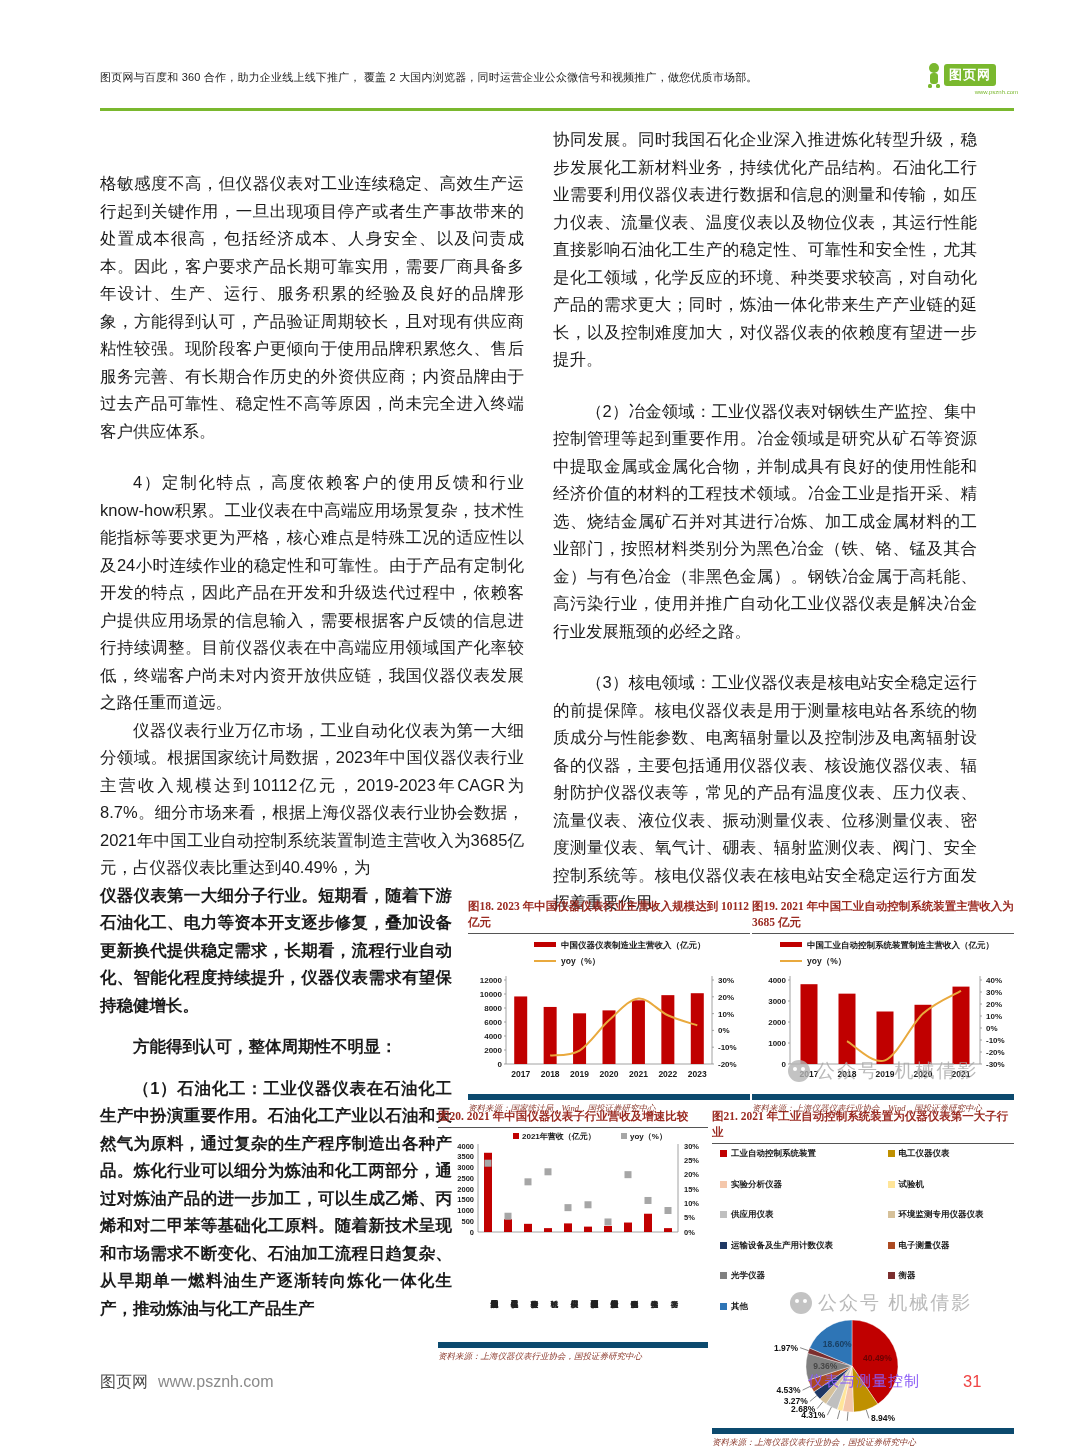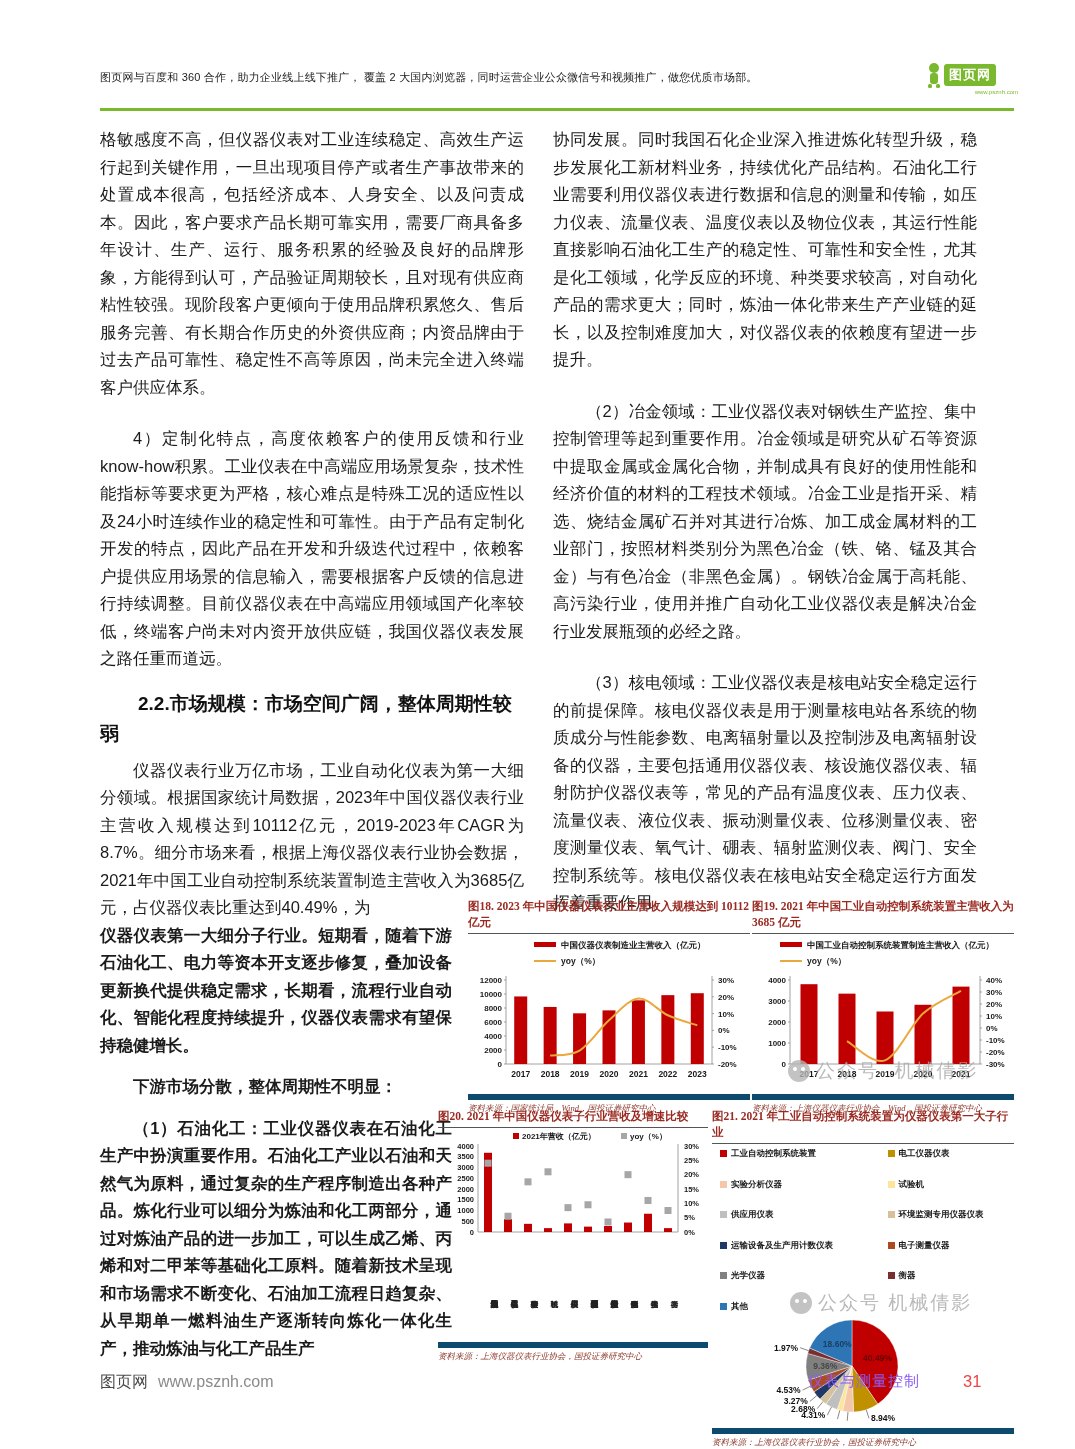--- a/index.html
+++ b/index.html
@@ -7,21 +7,21 @@
         font-family:"Liberation Sans",sans-serif;color:#1a1a1a;}
   
   #promo{position:absolute;left:100px;top:70px;width:825px;font-size:11px;color:#1c1c1c;letter-spacing:.2px;}
   #logo{position:absolute;left:926px;top:62px;width:92px;}
   #logo .row{display:flex;align-items:center;gap:2px;}
   #logo .box{background:#7ab82e;color:#fff;font-weight:bold;font-size:13px;padding:2px 5px;border-radius:3px;letter-spacing:1px;}
   #logo .url{font-size:6px;color:#7ab82e;text-align:right;margin-top:1px;}
   #greenline{position:absolute;left:100px;top:108px;width:914px;height:3px;background:#7ab82e;}
   
   .col{position:absolute;top:126px;width:424px;text-align:justify;font-size:16.5px;line-height:27.5px;color:#1b1b1b;}
-  #col-left{left:100px;}
+  #col-left{left:100px;margin-top:44px;}
   #col-right{left:553px;}
   .col p{margin:0;}
   .indent{text-indent:2em;}
   .mt{margin-top:24px !important;}
   .narrow{width:352px;font-weight:bold;}
   h2.sec{margin:16px 0 8px 0;font-size:19px;line-height:30px;font-weight:bold;text-indent:2em;text-align:left;color:#111;}
   .boldline{font-weight:bold;margin-top:14px !important;margin-bottom:14px !important;}
   
   .fig{position:absolute;}
   .fig .ft{font-family:"Liberation Serif",serif;font-weight:bold;font-size:11.5px;line-height:16px;color:#9a2a21;}
@@ -72,24 +72,23 @@
       </svg>
       <span class="box">图页网</span>
     </div>
     <div class="url">www.psznh.com</div>
   </div>
   <div id="greenline"></div>
 
   <div class="col" id="col-left">
     <p>格敏感度不高，但仪器仪表对工业连续稳定、高效生产运行起到关键作用，一旦出现项目停产或者生产事故带来的处置成本很高，包括经济成本、人身安全、以及问责成本。因此，客户要求产品长期可靠实用，需要厂商具备多年设计、生产、运行、服务积累的经验及良好的品牌形象，方能得到认可，产品验证周期较长，且对现有供应商粘性较强。现阶段客户更倾向于使用品牌积累悠久、售后服务完善、有长期合作历史的外资供应商；内资品牌由于过去产品可靠性、稳定性不高等原因，尚未完全进入终端客户供应体系。</p>
     <p class="indent mt">4）定制化特点，高度依赖客户的使用反馈和行业know-how积累。工业仪表在中高端应用场景复杂，技术性能指标等要求更为严格，核心难点是特殊工况的适应性以及24小时连续作业的稳定性和可靠性。由于产品有定制化开发的特点，因此产品在开发和升级迭代过程中，依赖客户提供应用场景的信息输入，需要根据客户反馈的信息进行持续调整。目前仪器仪表在中高端应用领域国产化率较低，终端客户尚未对内资开放供应链，我国仪器仪表发展之路任重而道远。</p>
-    <h2 class="sec">2.2.市场规模：市场空间广阔，整体周期性较弱</h2>
     <p class="indent">仪器仪表行业万亿市场，工业自动化仪表为第一大细分领域。根据国家统计局数据，2023年中国仪器仪表行业主营收入规模达到10112亿元，2019-2023年CAGR为8.7%。细分市场来看，根据上海仪器仪表行业协会数据，2021年中国工业自动控制系统装置制造主营收入为3685亿元，占仪器仪表比重达到40.49%，为</p>
     <p class="narrow">仪器仪表第一大细分子行业。短期看，随着下游石油化工、电力等资本开支逐步修复，叠加设备更新换代提供稳定需求，长期看，流程行业自动化、智能化程度持续提升，仪器仪表需求有望保持稳健增长。</p>
-    <p class="indent narrow boldline">下游市场分散，整体周期性不明显：</p>
+    <p class="indent narrow boldline">方能得到认可，整体周期性不明显：</p>
     <p class="indent narrow">（1）石油化工：工业仪器仪表在石油化工生产中扮演重要作用。石油化工产业以石油和天然气为原料，通过复杂的生产程序制造出各种产品。炼化行业可以细分为炼油和化工两部分，通过对炼油产品的进一步加工，可以生成乙烯、丙烯和对二甲苯等基础化工原料。随着新技术呈现和市场需求不断变化、石油加工流程日趋复杂、从早期单一燃料油生产逐渐转向炼化一体化生产，推动炼油与化工产品生产</p>
   </div>
 
   <div class="col" id="col-right">
     <p>协同发展。同时我国石化企业深入推进炼化转型升级，稳步发展化工新材料业务，持续优化产品结构。石油化工行业需要利用仪器仪表进行数据和信息的测量和传输，如压力仪表、流量仪表、温度仪表以及物位仪表，其运行性能直接影响石油化工生产的稳定性、可靠性和安全性，尤其是化工领域，化学反应的环境、种类要求较高，对自动化产品的需求更大；同时，炼油一体化带来生产产业链的延长，以及控制难度加大，对仪器仪表的依赖度有望进一步提升。</p>
     <p class="indent mt">（2）冶金领域：工业仪器仪表对钢铁生产监控、集中控制管理等起到重要作用。冶金领域是研究从矿石等资源中提取金属或金属化合物，并制成具有良好的使用性能和经济价值的材料的工程技术领域。冶金工业是指开采、精选、烧结金属矿石并对其进行冶炼、加工成金属材料的工业部门，按照材料类别分为黑色冶金（铁、铬、锰及其合金）与有色冶金（非黑色金属）。钢铁冶金属于高耗能、高污染行业，使用并推广自动化工业仪器仪表是解决冶金行业发展瓶颈的必经之路。</p>
     <p class="indent mt">（3）核电领域：工业仪器仪表是核电站安全稳定运行的前提保障。核电仪器仪表是用于测量核电站各系统的物质成分与性能参数、电离辐射量以及控制涉及电离辐射设备的仪器，主要包括通用仪器仪表、核设施仪器仪表、辐射防护仪器仪表等，常见的产品有温度仪表、压力仪表、流量仪表、液位仪表、振动测量仪表、位移测量仪表、密度测量仪表、氧气计、硼表、辐射监测仪表、阀门、安全控制系统等。核电仪器仪表在核电站安全稳定运行方面发挥着重要作用。</p>
   </div>
 
   <div class="fig" id="fig18">

